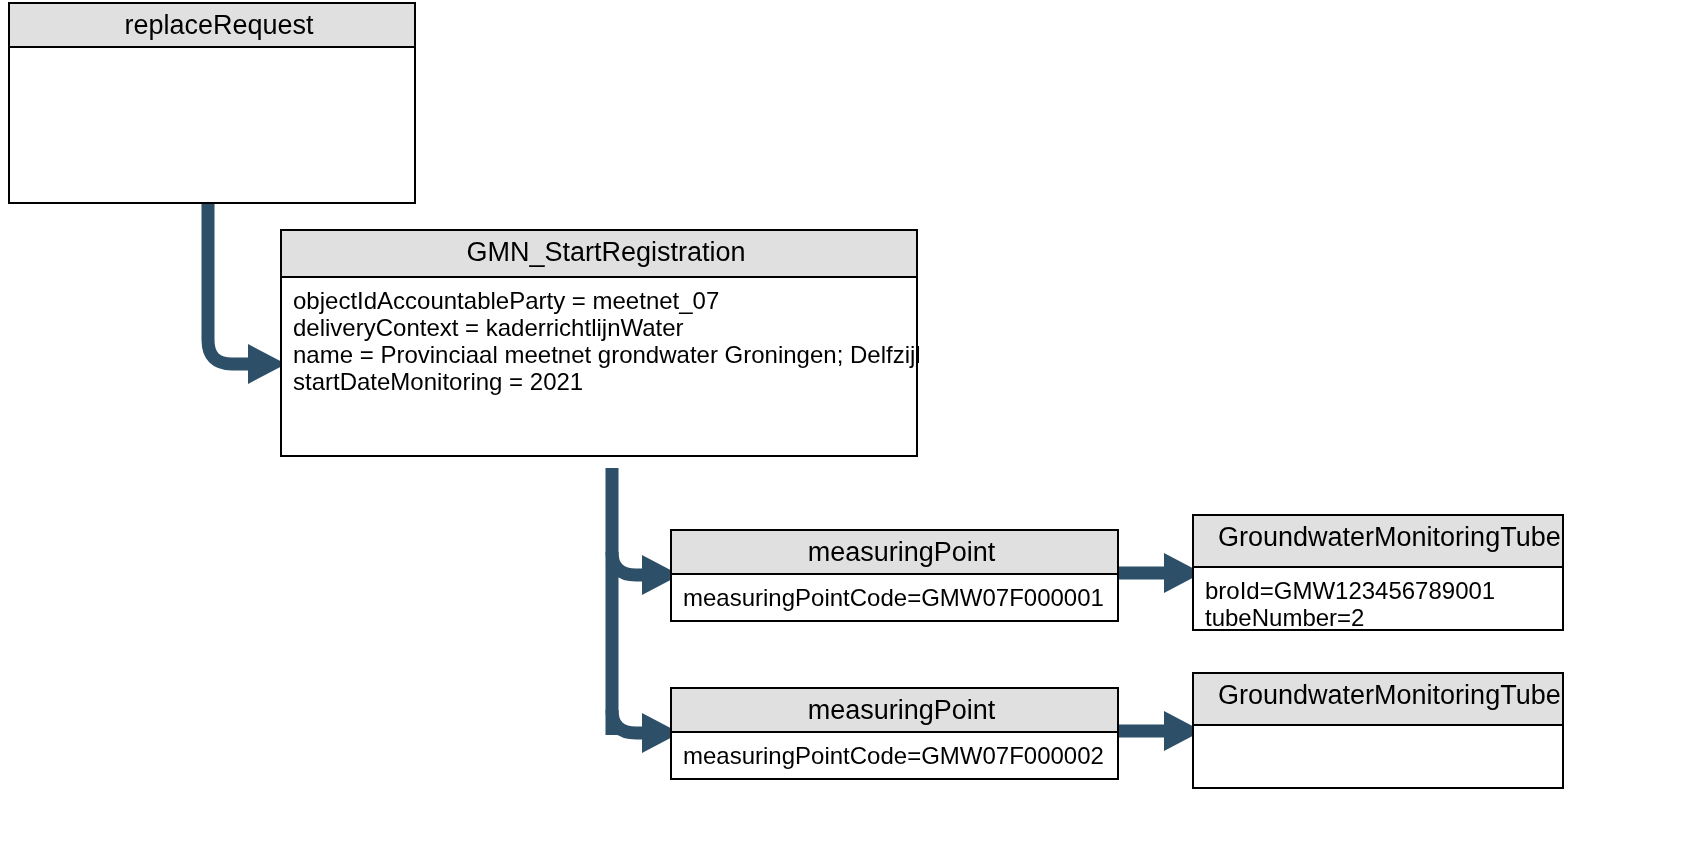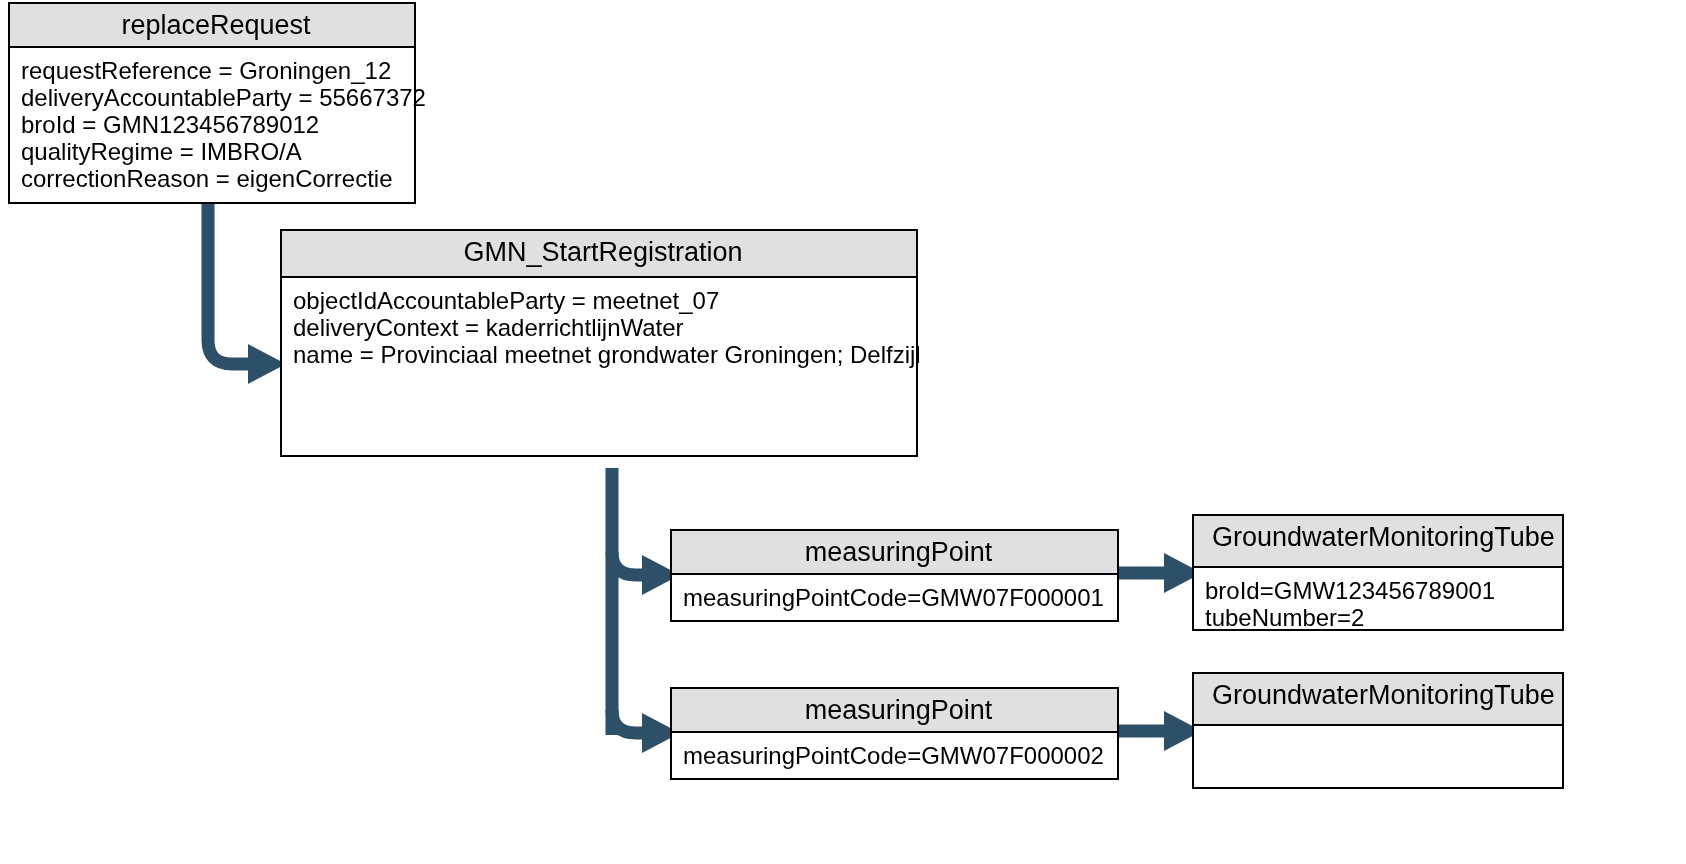--- a/index.html
+++ b/index.html
@@ -28,21 +28,21 @@
     z-index: 2;
   }
   .node-header {
     box-sizing: border-box;
     background: #e0e0e0;
     border-bottom: 2px solid #000000;
     text-align: center;
     color: #000000;
     font-size: 27px;
     line-height: 1.0;
-    padding: 8px 10px 10px 18px;
+    padding: 8px 10px 10px 24px;
     white-space: nowrap;
     overflow: hidden;
   }
   .node-body {
     box-sizing: border-box;
     padding: 9px 10px 10px 11px;
     color: #000000;
     font-size: 24px;
     line-height: 1.13;
     white-space: nowrap;
@@ -109,35 +109,29 @@
 
   <div class="connector" style="left:0px; top:0px; width:1686px; height:864px;">
     <svg width="1686" height="864" viewBox="0 0 1686 864">
       <path d="M 1119 731 L 1168 731" fill="none" stroke="#2d4f68" stroke-width="13" stroke-linecap="butt"></path>
       <path d="M 1164 711 L 1202 731 L 1164 751 Z" fill="#2d4f68"></path>
     </svg>
   </div>
 
   <div class="node" id="node-replace-request">
     <div class="node-header">replaceRequest</div>
-    <div class="node-body">
-      <span class="attr">requestReference = Groningen_12</span>
-      <span class="attr">deliveryAccountableParty = 55667372</span>
-      <span class="attr">broId = GMN123456789012</span>
-      <span class="attr">qualityRegime = IMBRO/A</span>
-      <span class="attr">correctionReason = eigenCorrectie</span>
-    </div>
   </div>
 
   <div class="node" id="node-gmn-start">
     <div class="node-header">GMN_StartRegistration</div>
     <div class="node-body">
       <span class="attr">objectIdAccountableParty = meetnet_07</span>
       <span class="attr">deliveryContext = kaderrichtlijnWater</span>
       <span class="attr">name = Provinciaal meetnet grondwater Groningen; Delfzijl</span>
+      <span class="attr">startDateMonitoring = 2021</span>
     </div>
   </div>
 
   <div class="node" id="node-measuring-point-1">
     <div class="node-header">measuringPoint</div>
     <div class="node-body">
       <span class="attr">measuringPointCode=GMW07F000001</span>
     </div>
   </div>
 

